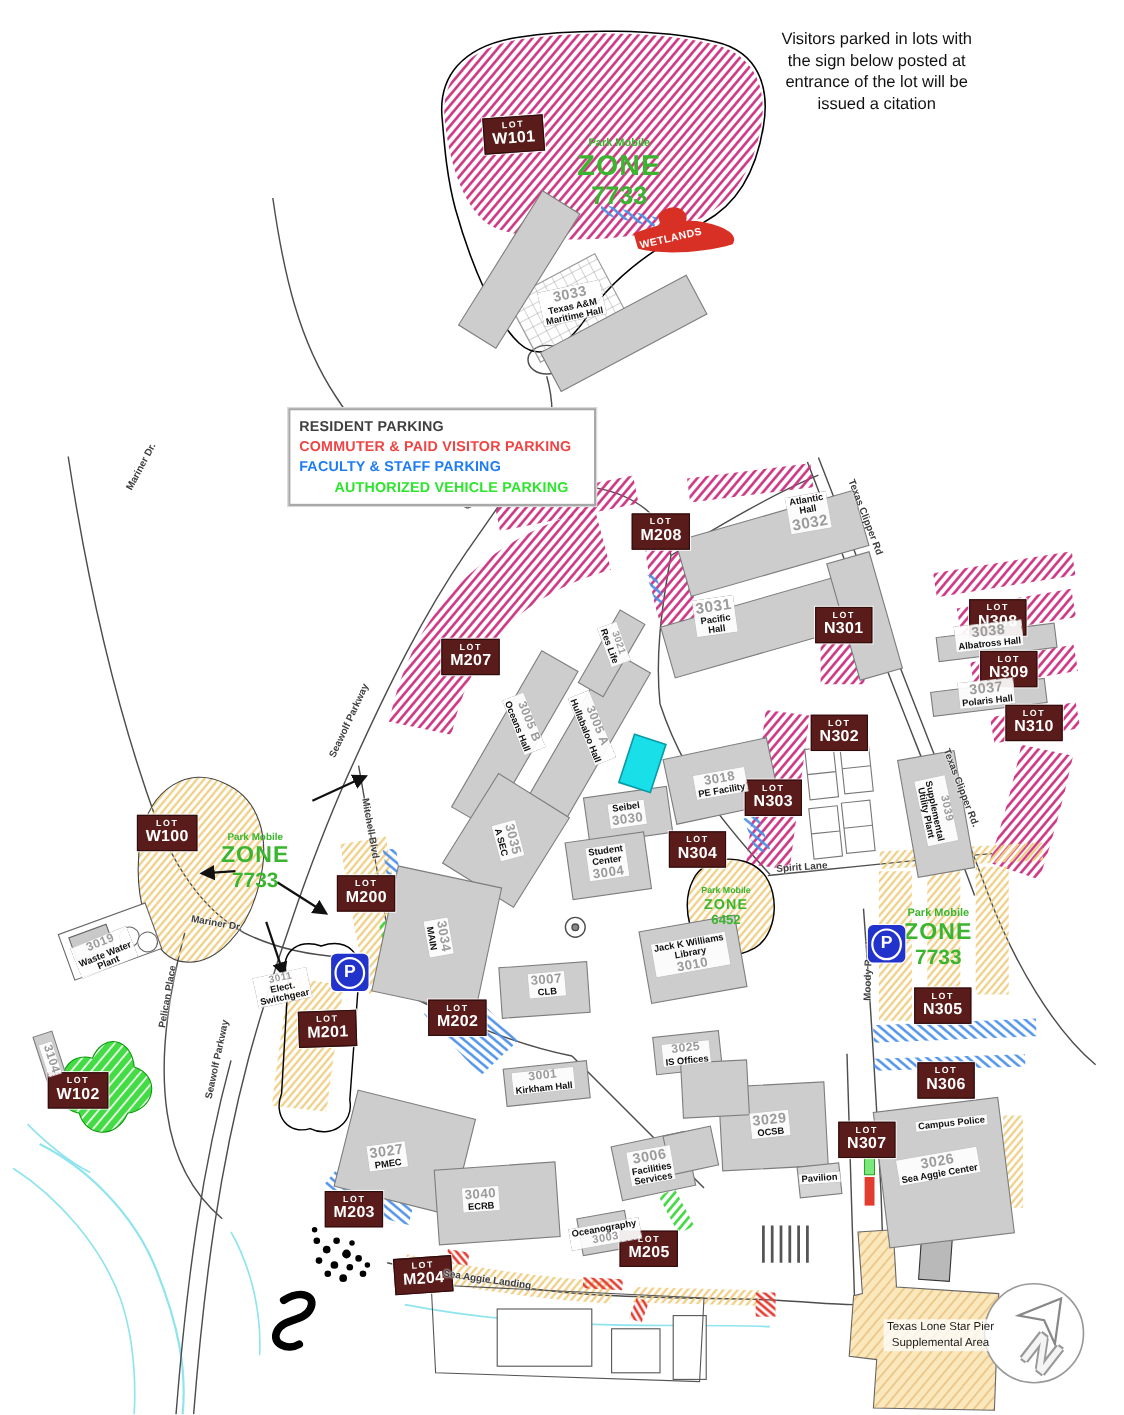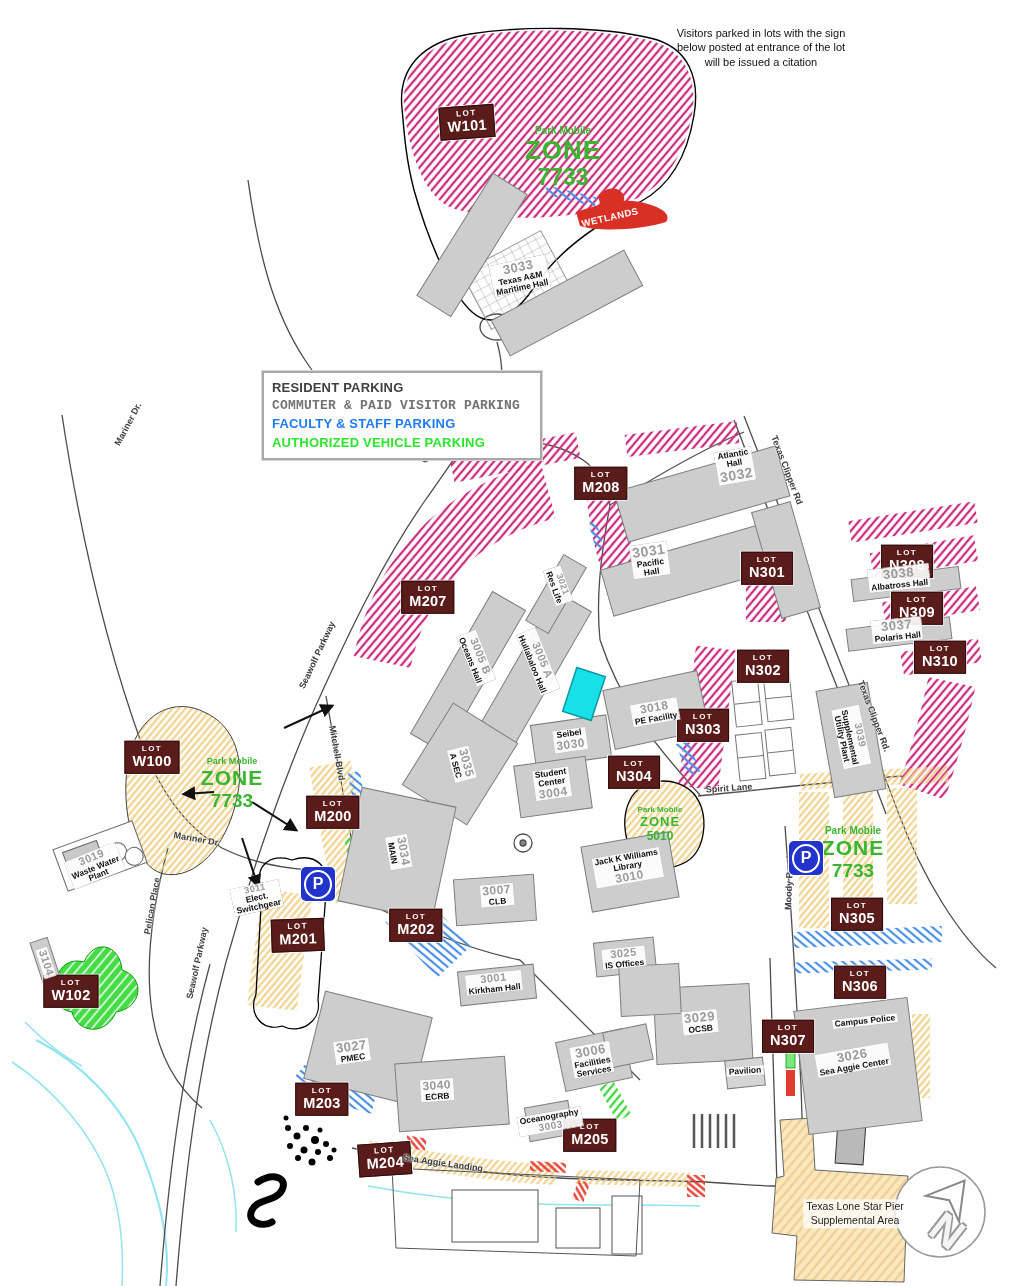--- a/index.html
+++ b/index.html
@@ -1,22 +1,22 @@
 <!DOCTYPE html>
 <html><head>
 <meta charset="utf-8">
 <style>
   html,body{margin:0;padding:0;background:#fff;}
   #stage{position:relative;width:1022px;height:1286px;background:#fff;overflow:hidden;
          font-family:"Liberation Sans",sans-serif;}
   #map-svg{position:absolute;left:0;top:0;}
   #overlay{position:absolute;left:0;top:0;width:100%;height:100%;}
 
-  .notice{position:absolute;left:672px;top:26px;width:178px;text-align:center;
-          font-size:11px;line-height:1.3;color:#111;}
+  .notice{position:absolute;left:708px;top:26px;width:178px;text-align:center;
+          font-size:15px;line-height:1.3;color:#111;}
   .sign{position:absolute;left:731px;top:88px;width:112px;background:#fff;
         border:2px solid #8f8f8f;border-radius:8px;text-align:center;padding:5px 4px 6px;}
   .sign .s1{font-size:13.5px;color:#6f6f6f;line-height:1.2;}
   .sign .s2{font-size:11px;color:#4a4a4a;margin-top:1px;}
 
   .legendbox{position:absolute;left:262px;top:371px;width:260px;background:#fff;
              border:2px solid #a8a8a8;outline:1px solid #d9d9d9;padding:6px 8px;}
   .lrow{font-size:13px;font-weight:bold;line-height:1.4;letter-spacing:.2px;white-space:nowrap;}
 
   .lot{position:absolute;background:#5A1C1A;color:#fff;text-align:center;line-height:1;
@@ -374,21 +374,21 @@
         <span style="font-size: 23px;">7733</span>
       </div>
       <div class="zone" style="left: 232px; top: 756px; transform: translate(-50%, 0px);">
         <span style="font-size: 9px;">Park Mobile</span>
         <span style="font-size: 21px; letter-spacing: 1px;">ZONE</span>
         <span style="font-size: 19px;">7733</span>
       </div>
       <div class="zone" style="left: 660px; top: 806px; transform: translate(-50%, 0px);">
         <span style="font-size: 8px;">Park Mobile</span>
         <span style="font-size: 13px; letter-spacing: 1px;">ZONE</span>
-        <span style="font-size: 12px;">5010</span>
+        <span style="font-size: 12px;">6452</span>
       </div>
       <div class="zone" style="left: 853px; top: 825px; transform: translate(-50%, 0px);">
         <span style="font-size: 10px;">Park Mobile</span>
         <span style="font-size: 21px; letter-spacing: 1px;">ZONE</span>
         <span style="font-size: 19px;">7733</span>
       </div>
       <div class="bl" style="left: 520px; top: 276px; transform: translate(-50%, -50%) rotate(-12deg);">
         <span class="num" style="font-size: 13px;">3033</span>
         <span class="nm">Texas A&amp;M
 Maritime Hall</span>
@@ -527,23 +527,23 @@
       <div class="pic" style="left: 806px; top: 858px; transform: translate(-50%, -50%);">
         <span class="ring">P</span>
       </div>
     </div>
 
 <div class="notice">Visitors parked in lots with the sign below posted at entrance of the lot will be issued a citation</div>
 
 
 <div class="legendbox" id="legend">
       <div class="lrow" style="color: #404040;">RESIDENT PARKING</div>
-      <div class="lrow" style="color: #737373; font-family: Liberation Mono, monospace;">COMMUTER &amp; PAID VISITOR PARKING</div>
+      <div class="lrow" style="color: #ef4444;">COMMUTER &amp; PAID VISITOR PARKING</div>
       <div class="lrow" style="color: rgb(31, 124, 242);">FACULTY &amp; STAFF PARKING</div>
-      <div class="lrow" style="color: rgb(46, 229, 46);">AUTHORIZED VEHICLE PARKING</div>
+      <div class="lrow" style="color: rgb(46, 229, 46); margin-left: 32px;">AUTHORIZED VEHICLE PARKING</div>
     </div>
 
 <div class="wet">WETLANDS</div>
 <div class="cons">Texas Lone Star Pier
 Supplemental Area</div>
 <div class="compassN">N</div>
 
 </div>
 
 </body></html>

